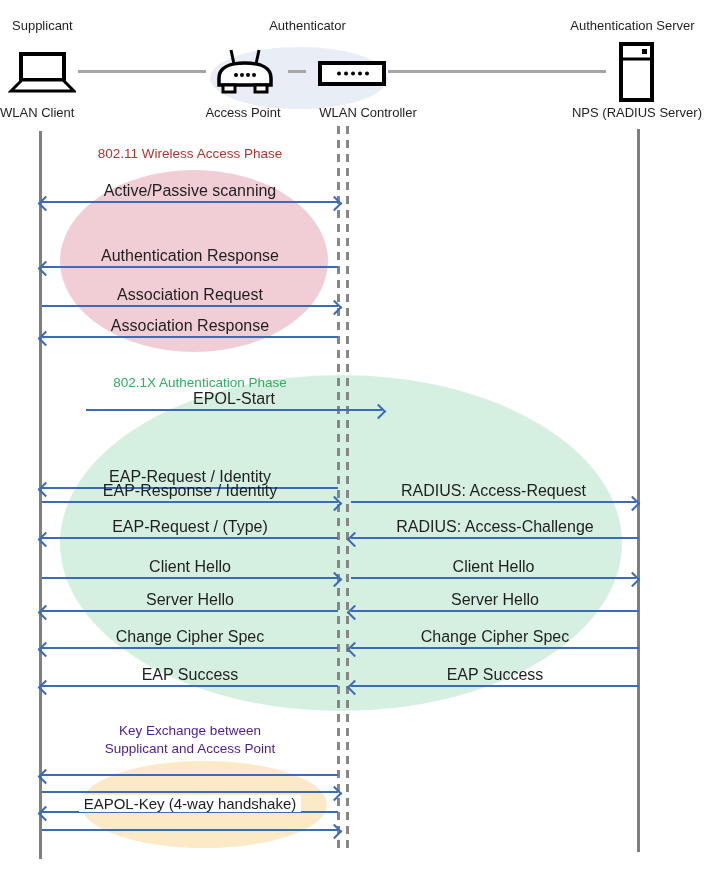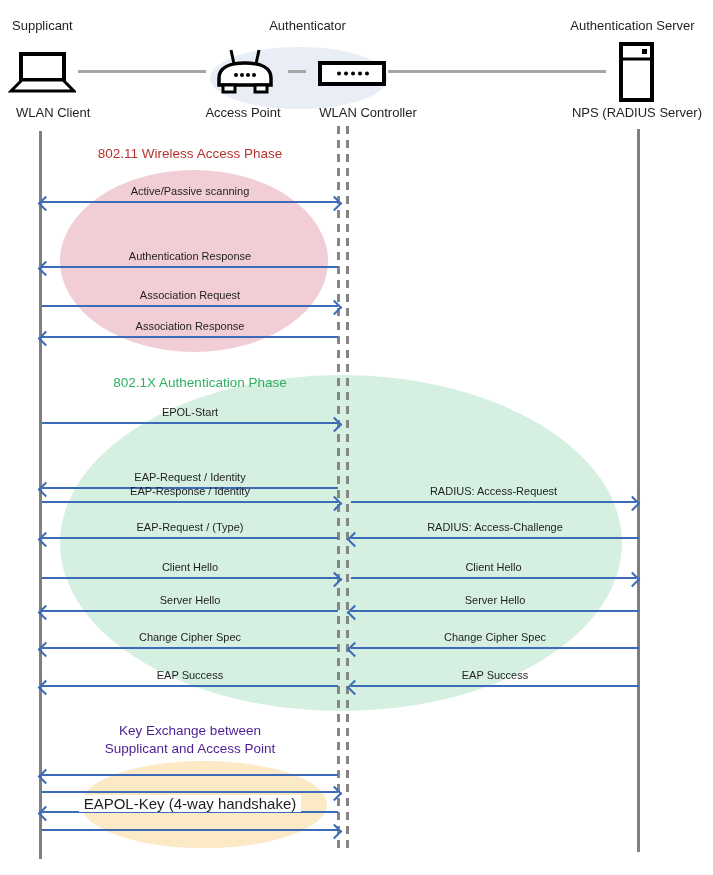--- a/index.html
+++ b/index.html
@@ -30,21 +30,21 @@
   .dev{position:absolute;z-index:4;}
 
   
   .phase{position:absolute;z-index:6;font-size:13.5px;text-align:center;white-space:nowrap;}
   .phase.red{color:#B5342E;}
   .phase.green{color:#2FAF60;}
   .phase.orange{color:#4c1d95;line-height:18px;}
 
   
   .msg{position:absolute;z-index:5;}
-  .msg-label{height:16px;line-height:16px;text-align:center;font-size:11px;
+  .msg-label{height:16px;line-height:16px;text-align:center;font-size:16px;
              margin-bottom:2px;white-space:nowrap;}
   .arrow{position:absolute;height:2px;background:#3C6CB8;z-index:5;}
   .msg .arrow{position:relative;width:100%;}
   .head{position:absolute;width:9px;height:9px;top:-3.5px;}
   .head.r{right:-2px;border-top:2.4px solid #3C6CB8;border-right:2.4px solid #3C6CB8;transform:rotate(45deg);}
   .head.l{left:-2px;border-bottom:2.4px solid #3C6CB8;border-left:2.4px solid #3C6CB8;transform:rotate(45deg);}
 
   .float-label{position:absolute;z-index:6;text-align:center;font-size:15px;white-space:nowrap;}
   .float-label span{background:#ffffff;padding:0 5px;}
 </style>
@@ -93,21 +93,21 @@
     </svg>
   </div>
   <div class="dev" style="left:618px;top:42px;">
     <svg width="38" height="60" viewBox="0 0 38 60">
       <rect x="3" y="2" width="31" height="56" fill="#fff" stroke="#000" stroke-width="4"></rect>
       <line x1="3" y1="17" x2="34" y2="17" stroke="#000" stroke-width="3"></line>
       <rect x="24" y="7" width="5" height="5" fill="#000"></rect>
     </svg>
   </div>
 
-  <div class="t" style="left:16px;top:105px;text-align:right;">WLAN Client</div>
+  <div class="t" style="left:0;top:105px;text-align:right;">WLAN Client</div>
   <div class="t tc" style="left:193px;top:105px;width:100px;">Access Point</div>
   <div class="t tc" style="left:308px;top:105px;width:120px;">WLAN Controller</div>
   <div class="t tc" style="left:562px;top:105px;width:150px;">NPS (RADIUS Server)</div>
 
   <div class="ellipse el-pink"></div>
   <div class="ellipse el-green"></div>
   <div class="ellipse el-yellow"></div>
 
   <div class="lifeline" style="left:39px;top:131px;height:728px;"></div>
   <div class="dashline" style="left:337px;top:126px;height:726px;"></div>
@@ -139,21 +139,21 @@
     <div class="arrow">
         <span class="head r"></span>
       </div>
   </div>
   <div class="msg" style="left:42px;top:318px;width:296px;">
     <div class="msg-label">Association Response</div>
     <div class="arrow">
         <span class="head l"></span>
       </div>
   </div>
-  <div class="msg" style="left:42px;top:404px;width:296px;">
+  <div class="msg" style="left:42px;top:391px;width:296px;padding-left:44px;">
     <div class="msg-label">EPOL-Start</div>
     <div class="arrow">
         <span class="head r"></span>
       </div>
   </div>
   <div class="msg" style="left:42px;top:445px;width:296px;margin-top:24px;">
     <div class="msg-label">EAP-Request / Identity</div>
     <div class="arrow">
         <span class="head l"></span>
       </div>

